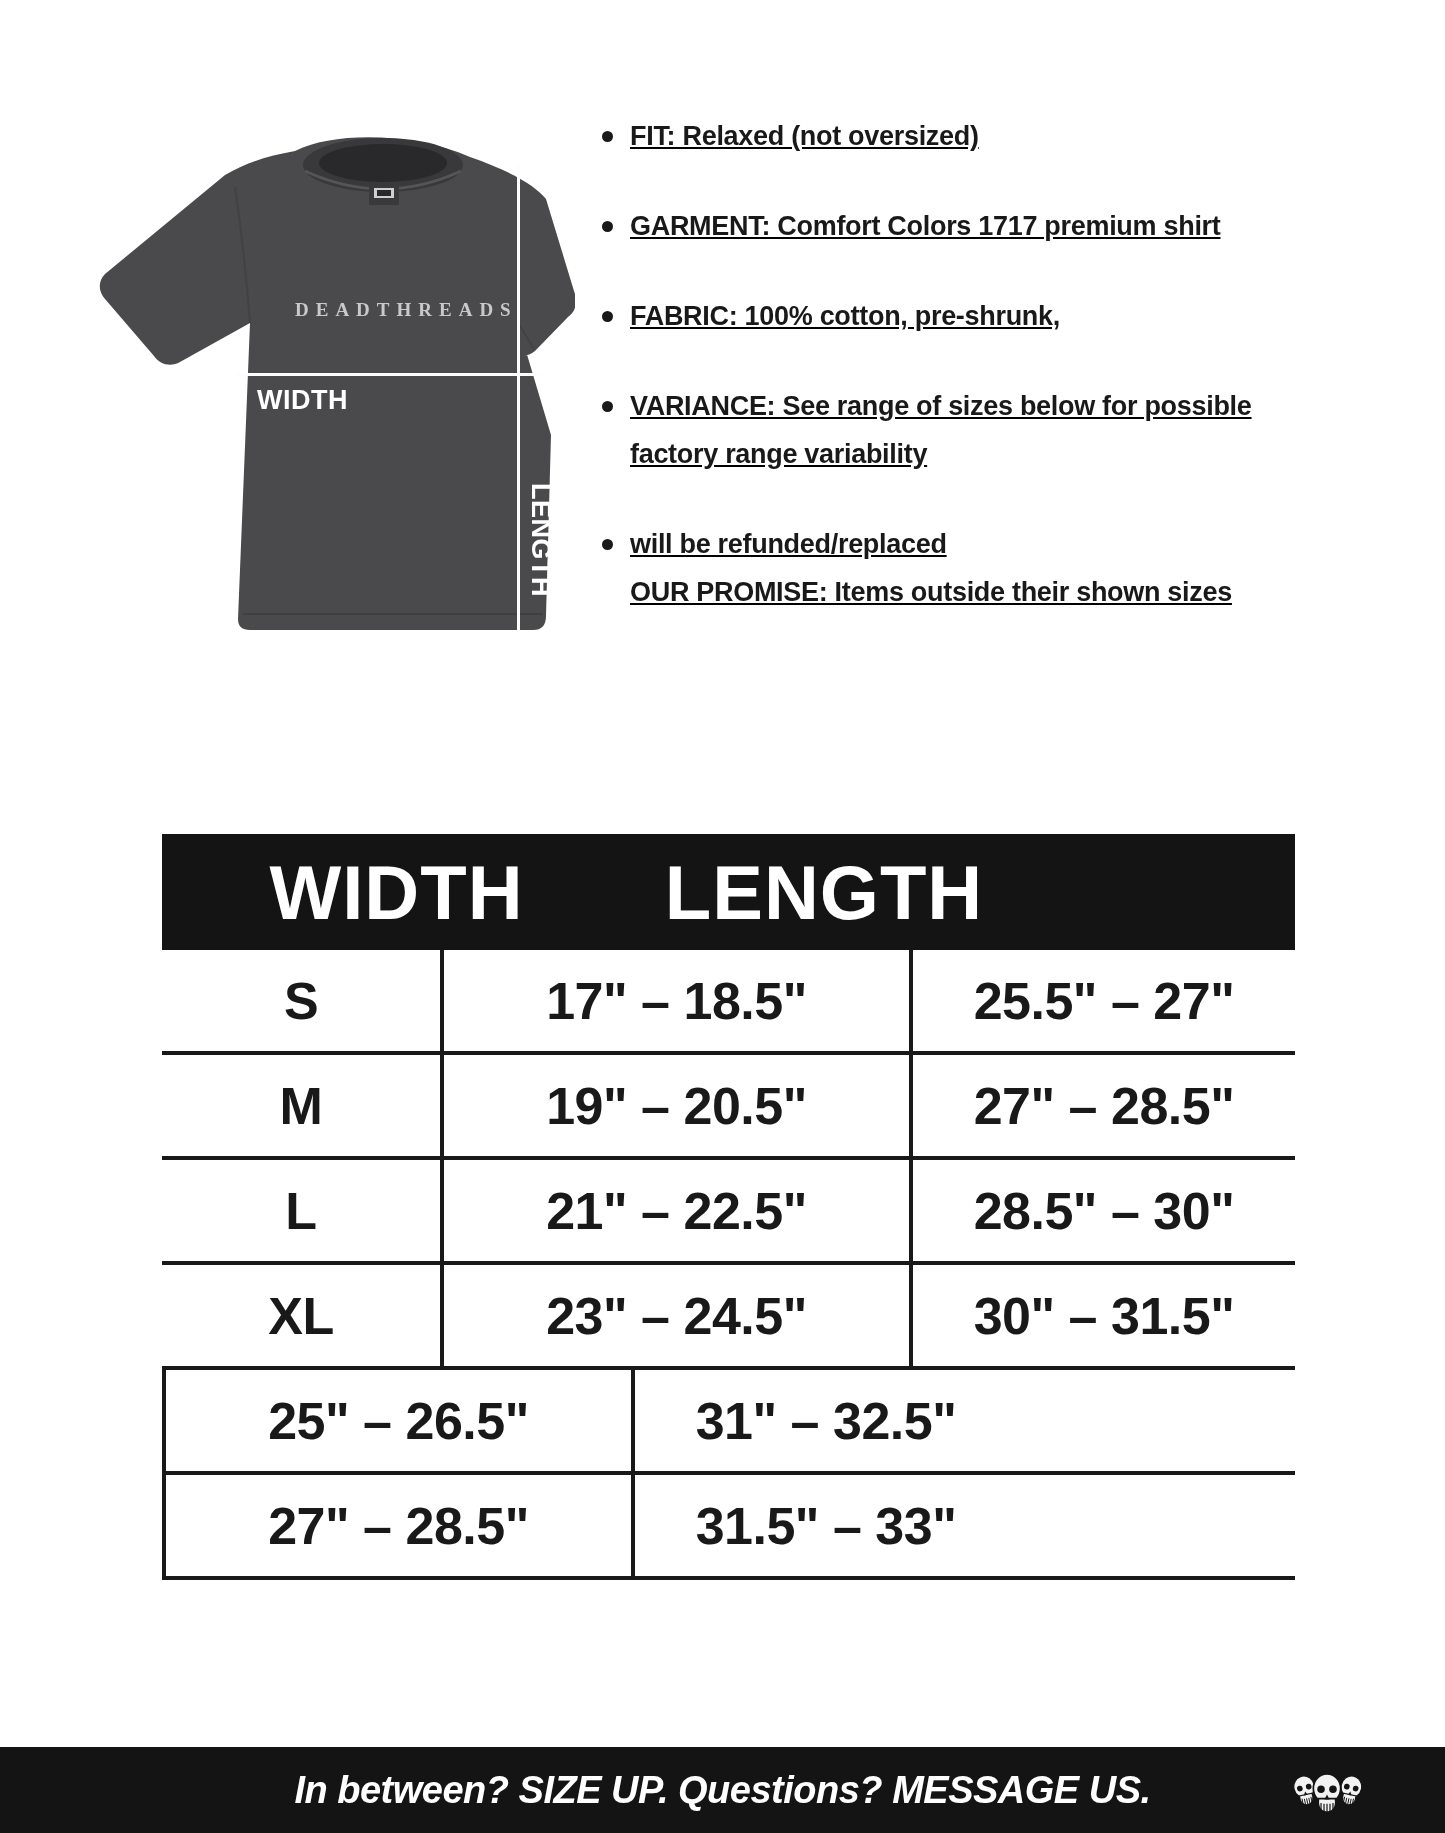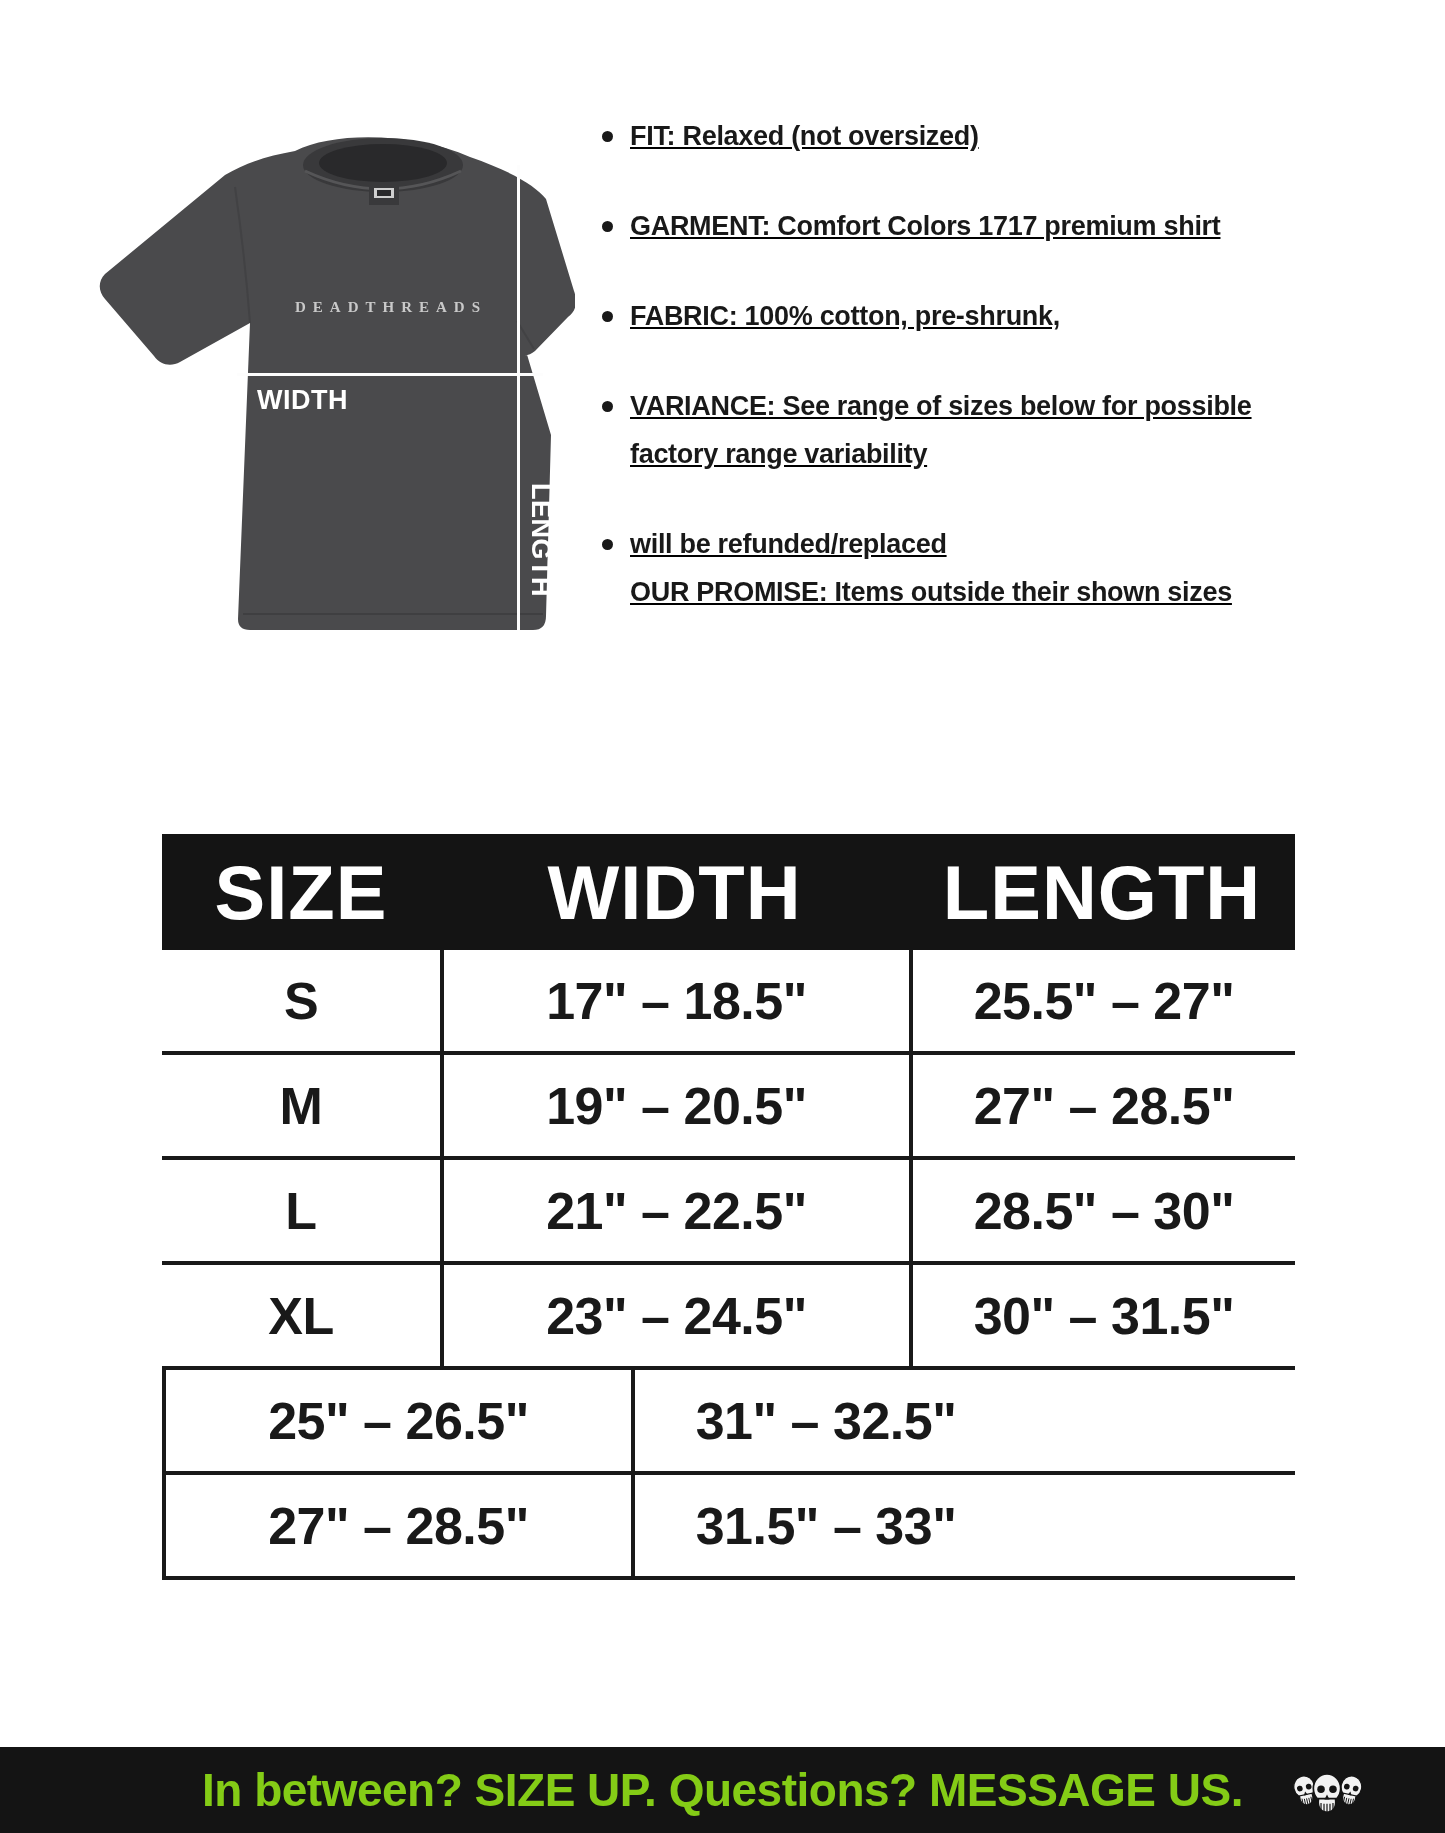--- a/index.html
+++ b/index.html
@@ -9,21 +9,21 @@
     background:#ffffff; overflow:hidden;
     font-family:"Liberation Sans", sans-serif;
   }
 
   
   .shirt-wrap { position:absolute; left:85px; top:125px; width:490px; height:515px; }
   .shirt-svg { position:absolute; left:0; top:0; }
   .brand-text {
     position:absolute; left:210px; top:174px;
     font-family:"Liberation Serif", serif; font-weight:bold;
-    font-size:15px; letter-spacing:7px; color:#c9c9c9; white-space:nowrap;
+    font-size:19px; letter-spacing:7px; color:#c9c9c9; white-space:nowrap;
   }
   .meas-line-h { position:absolute; left:152px; top:248px; width:306px; height:3px; background:#fdfdfd; }
   .meas-line-v { position:absolute; left:432px; top:40px; width:3px; height:465px; background:#fdfdfd; }
   .width-label {
     position:absolute; left:172px; top:260px; color:#ffffff;
     font-weight:bold; font-size:27px; letter-spacing:.5px;
   }
   .length-label {
     position:absolute; left:440px; top:358px; color:#ffffff;
     font-weight:bold; font-size:27px; writing-mode:vertical-rl; letter-spacing:.5px;
@@ -55,21 +55,21 @@
     display:flex; align-items:center; justify-content:center; height:100%;
     font-weight:bold; font-size:52px; color:#191919; letter-spacing:-.5px;
   }
   .t-row .c2, .t-row .c3 { border-left:4px solid #191919; }
 
   
   .footer {
     position:absolute; left:0; top:1747px; width:1445px; height:86px;
     background:#141414; display:flex; align-items:center; justify-content:center;
   }
-  .footer-text { color:#84cc16; font-weight:bold; font-size:46px; letter-spacing:-.5px; }
+  .footer-text { color:#ffffff; font-weight:bold; font-size:38px; letter-spacing:-.5px;font-style:italic; }
   .skulls-icon { position:absolute; right:72px; top:50%; transform:translateY(-50%); }
 </style>
 </head>
 <body>
 
 <div class="page">
 
   <div class="shirt-wrap">
     <svg class="shirt-svg" width="490" height="515" viewBox="0 0 490 515">
       <path d="M210 26 C250 6 330 8 385 32 C425 46 450 60 461 74
@@ -116,21 +116,20 @@
     </li>
     <li class="spec-item">
       <span class="bullet-dot"></span>
       <div class="spec-line">will be refunded/replaced</div>
       <div class="spec-line">OUR PROMISE: Items outside their shown sizes</div>
     </li>
   </ul>
 
   <div class="size-table">
     <div class="t-head">
-      <div class="th c1">SIZE</div>
       <div class="th c2">WIDTH</div>
       <div class="th c3">LENGTH</div>
     </div>
 
     <div class="t-row">
       <div class="td c1">S</div>
       <div class="td c2">17" – 18.5"</div>
       <div class="td c3">25.5" – 27"</div>
     </div>
     <div class="t-row">

